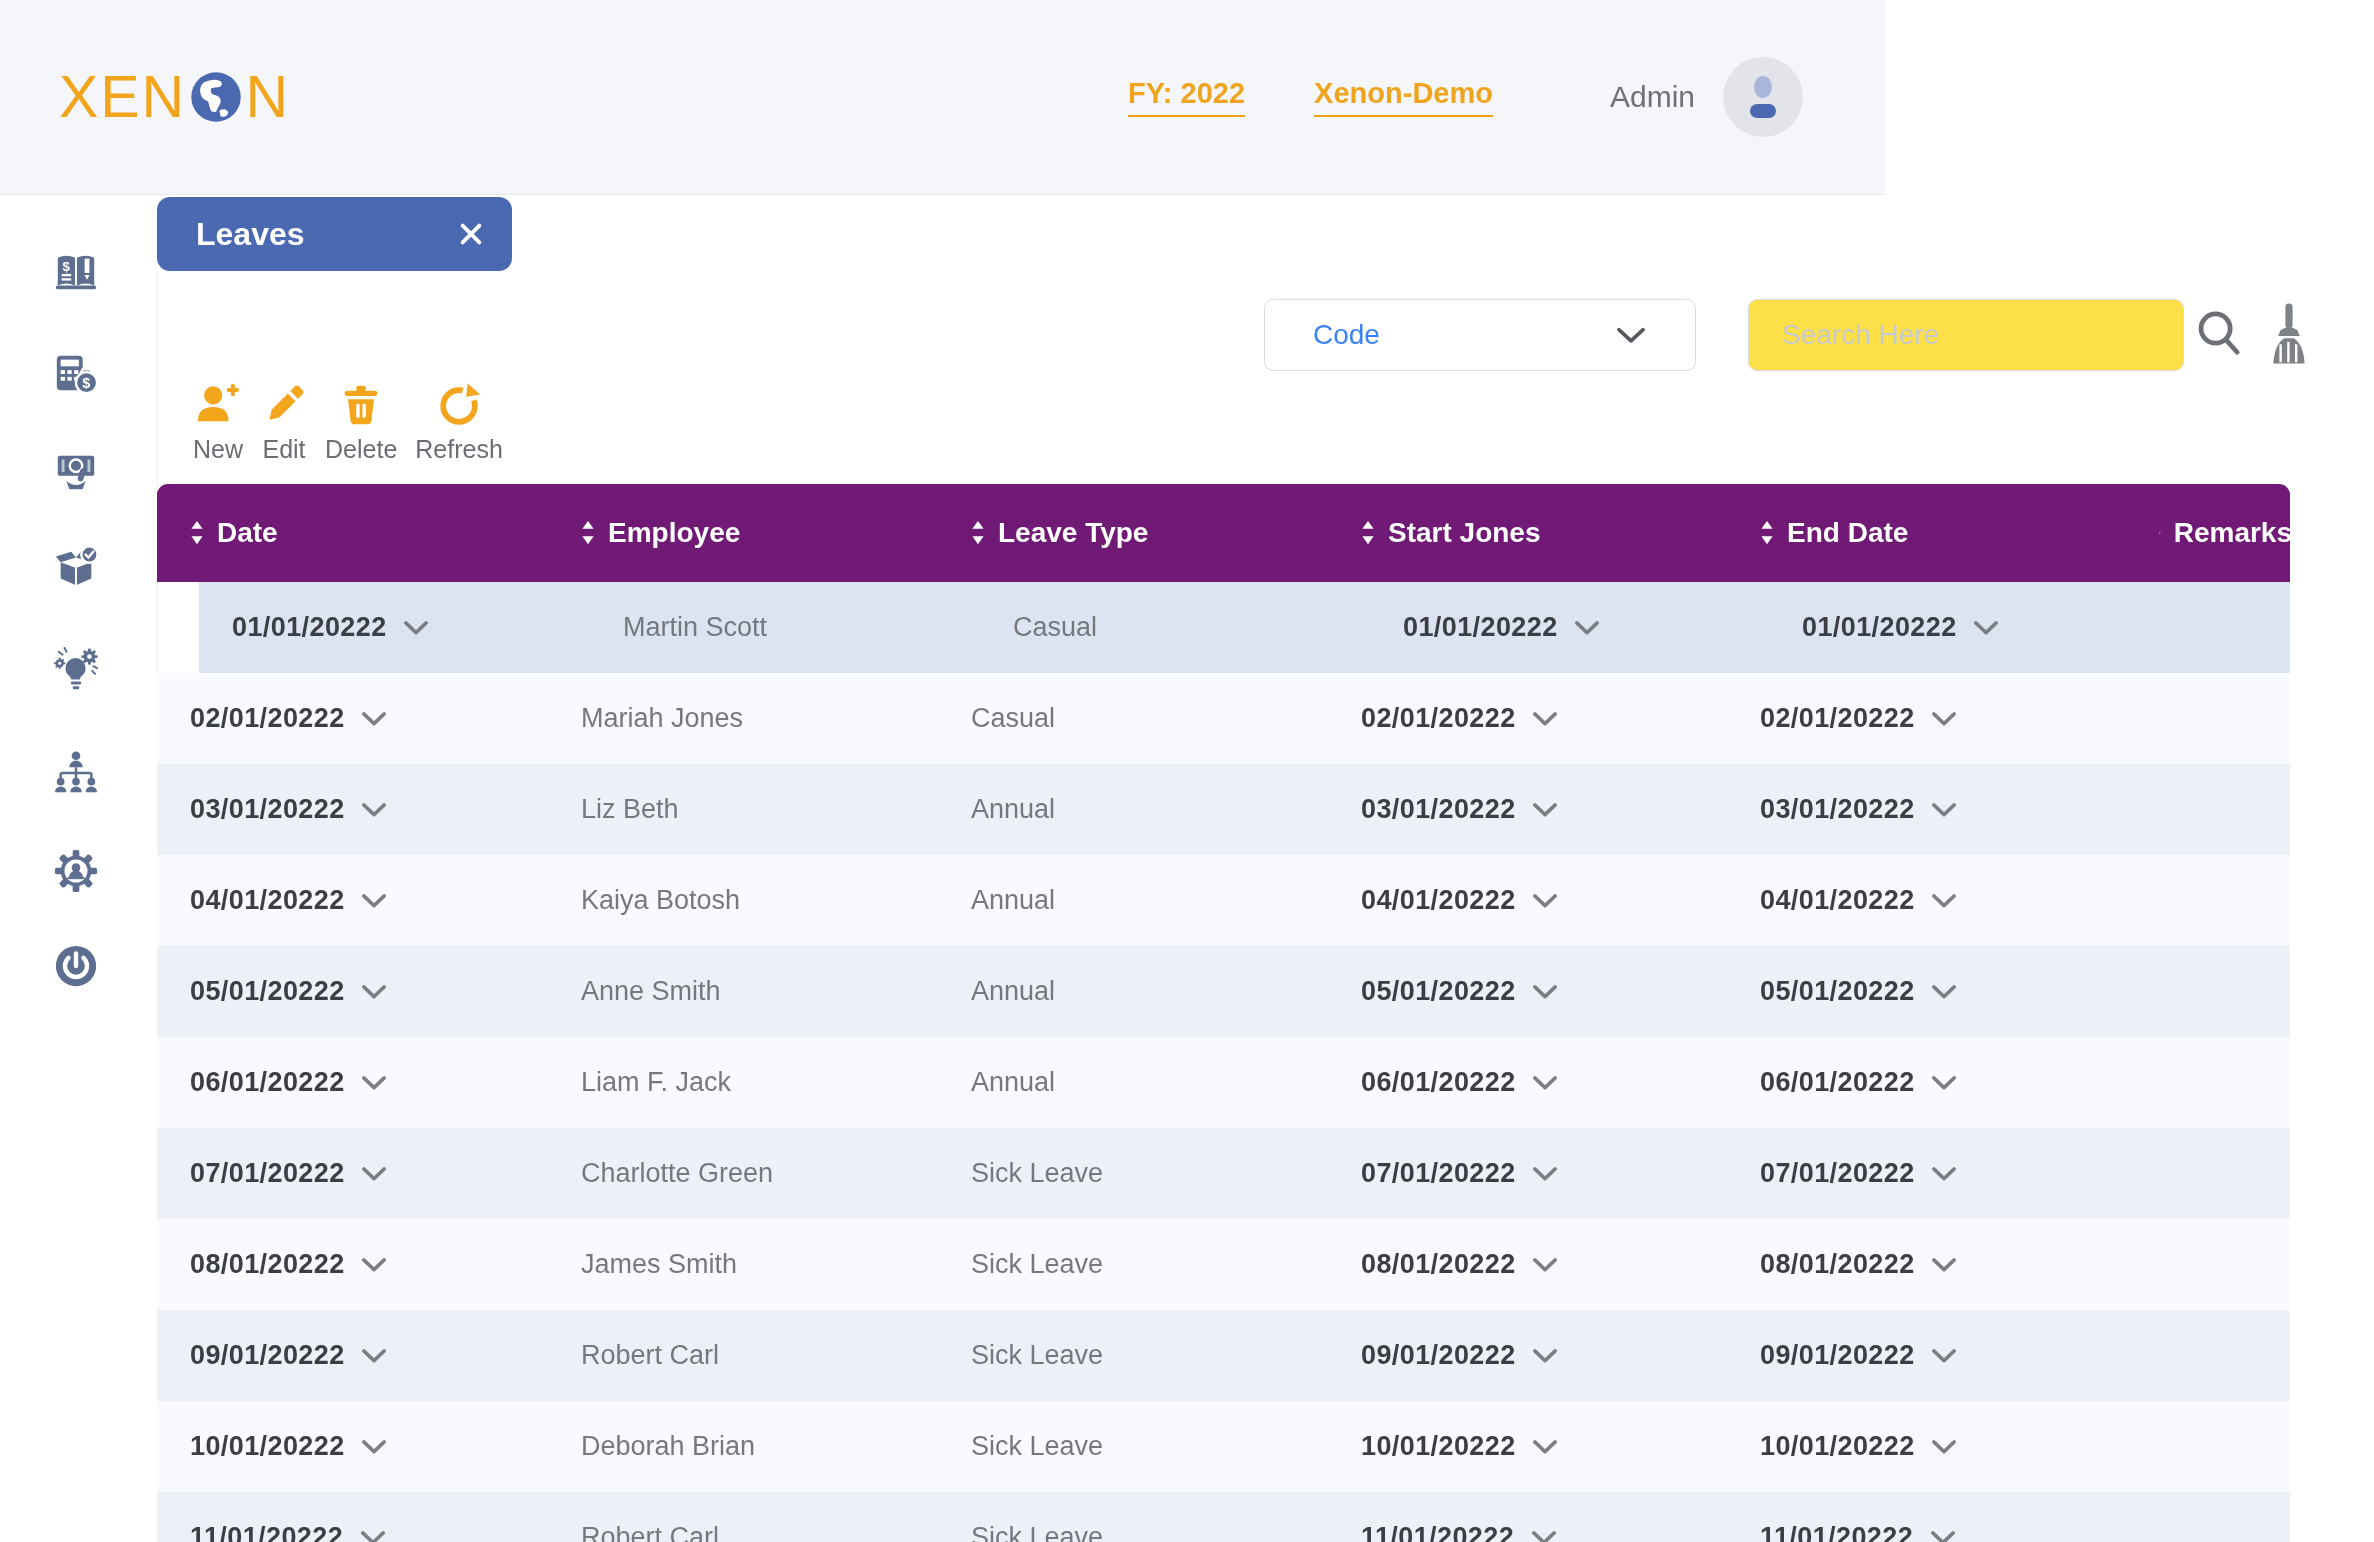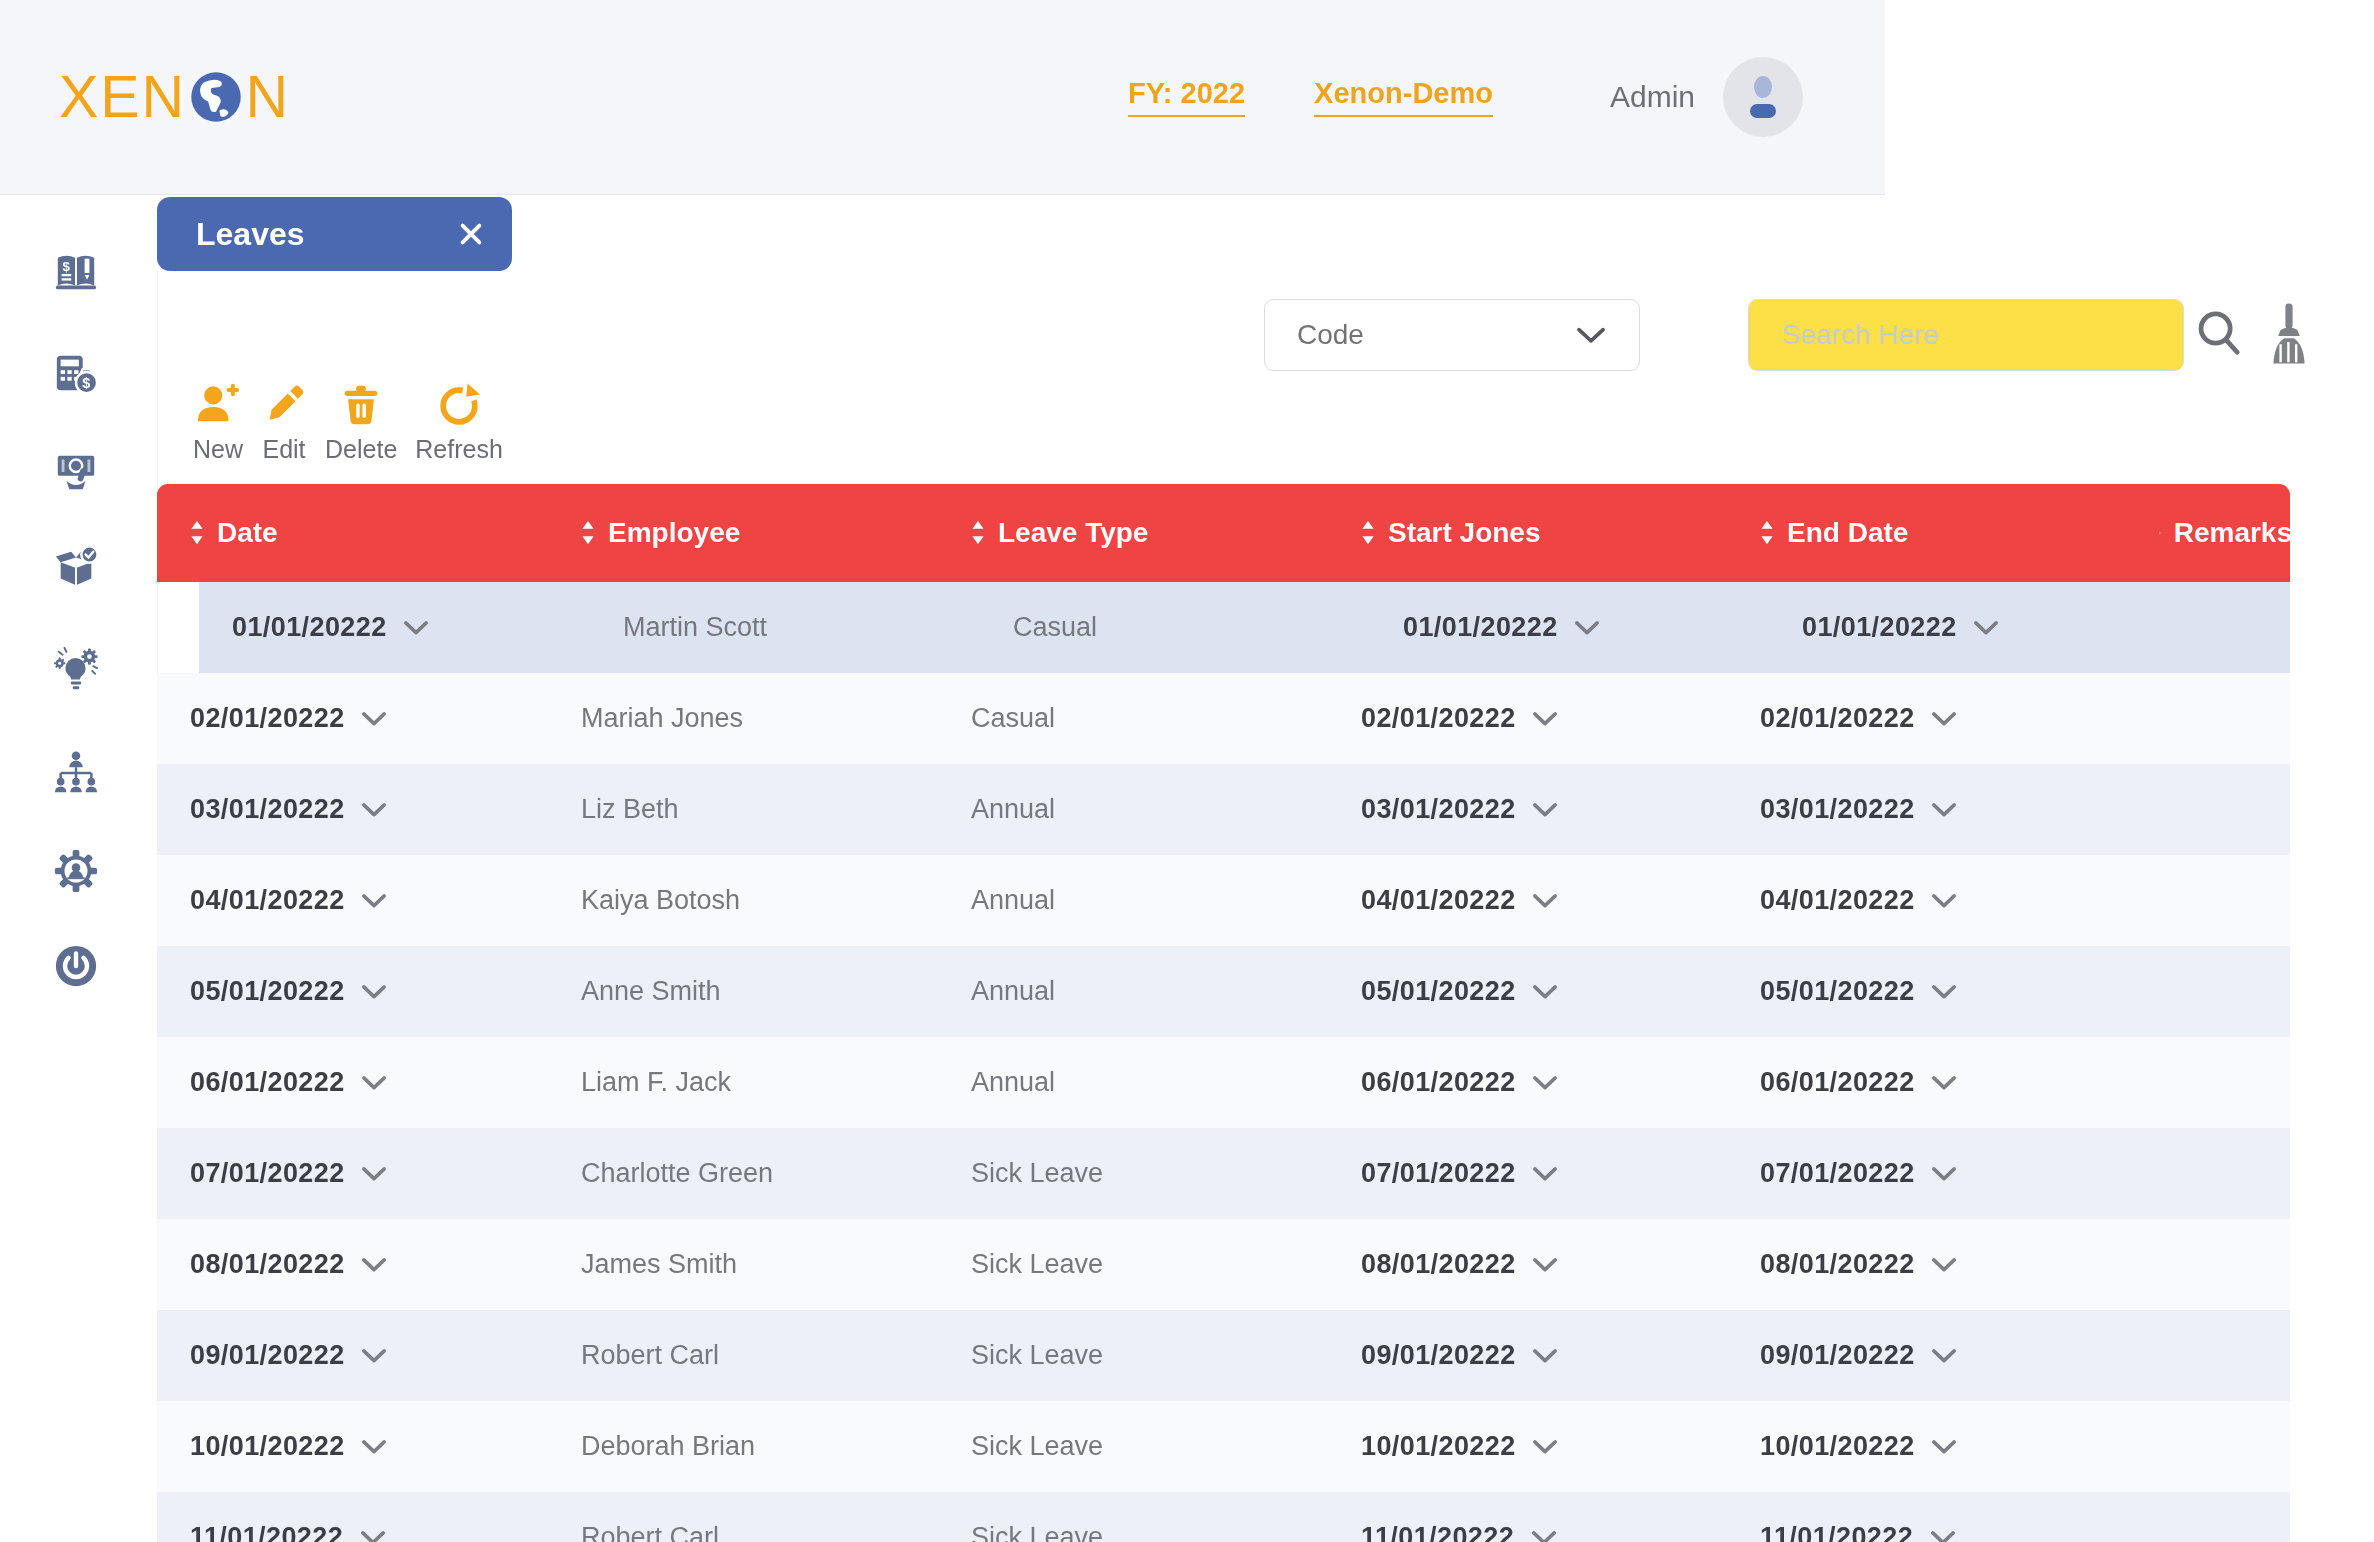--- a/index.html
+++ b/index.html
@@ -25,40 +25,40 @@
   .side-btn svg{width:46px;height:46px;display:block;}
 
   
   .tab{position:absolute;left:157px;top:197px;width:355px;height:74px;background:#4a69b1;
        border-radius:13px;display:flex;align-items:center;color:#fff;}
   .tab-title{padding-left:39px;font-size:32px;font-weight:600;flex:1;}
   .tab-close{margin-right:28px;width:26px;height:26px;cursor:pointer;display:block;}
   .panel-edge{position:absolute;left:157px;top:271px;bottom:0;width:0.9px;background:#edeff4;}
 
   
-  .select{position:absolute;left:1264px;top:299px;width:376px;height:72px;box-sizing:border-box;
+  .select{position:absolute;left:1264px;top:299px;width:432px;height:72px;box-sizing:border-box;
           border:1.9px solid #dadce1;border-radius:9.3px;background:#fff;display:flex;
-          align-items:center;justify-content:space-between;padding:0 32px;font-size:28px;
-          color:#737373;cursor:pointer;}
+          align-items:center;justify-content:space-between;padding:0 48px;font-size:28px;
+          color:#3b82f6;cursor:pointer;}
   .search{position:absolute;left:1748px;top:299px;width:436px;height:72px;box-sizing:border-box;
           border:1.9px solid #dadce1;border-radius:9.3px;background:#fde047;font-size:28px;
           color:#3e4247;padding:2px 33px;outline:none;font-family:inherit;}
   .search::placeholder{color:#c6c9ce;}
   .ic-abs{position:absolute;cursor:pointer;}
 
   
   .toolbar{position:absolute;left:193px;top:382px;display:flex;gap:18px;text-align:right;}
   .tool{display:flex;flex-direction:column;align-items:center;gap:6.5px;cursor:pointer;}
   .tool svg{height:46px;display:block;}
   .tlabel{font-size:25px;color:#6a6d73;font-weight:500;}
 
   
   .table{position:absolute;left:157px;top:484px;width:2133px;}
   .thead{display:grid;grid-template-columns:391px 390px 390px 399px 399px 166px;height:98px;
-         background:#ef4444;border-radius:11px 11px 0 0;color:#fff;}
+         background:#701a75;border-radius:11px 11px 0 0;color:#fff;}
   .th{display:flex;align-items:center;gap:13px;padding-left:33px;font-size:28px;
       font-weight:700;cursor:pointer;}
   .tbody{display:block;}
   .tr{display:grid;grid-template-columns:391px 390px 390px 399px 399px 166px;height:91px;cursor:pointer;}
   .tr:nth-child(odd){background:#edf0f7;}
   .tr:nth-child(even){background:#f9fafd;}
   .tr.selected{background:#dce3f1;margin-left:42px;}
   .td{display:flex;align-items:center;padding-left:33px;font-size:27px;color:#75787e;}
   .td.dcol{gap:16.7px;}
   .td.dcol .val{color:#3b3e44;font-weight:600;letter-spacing:0.4px;}

